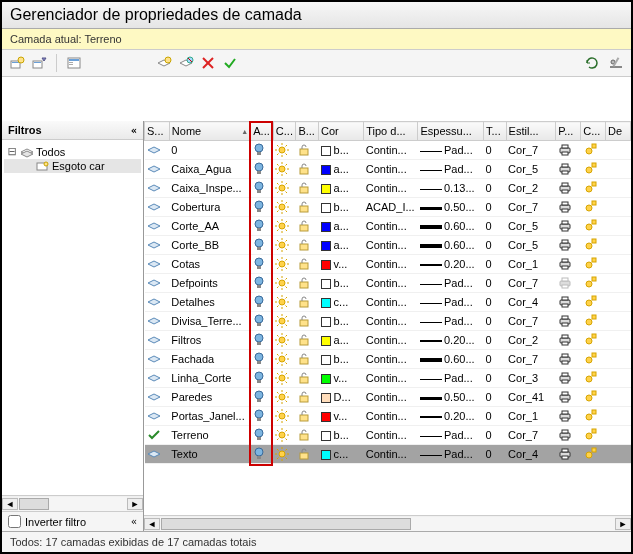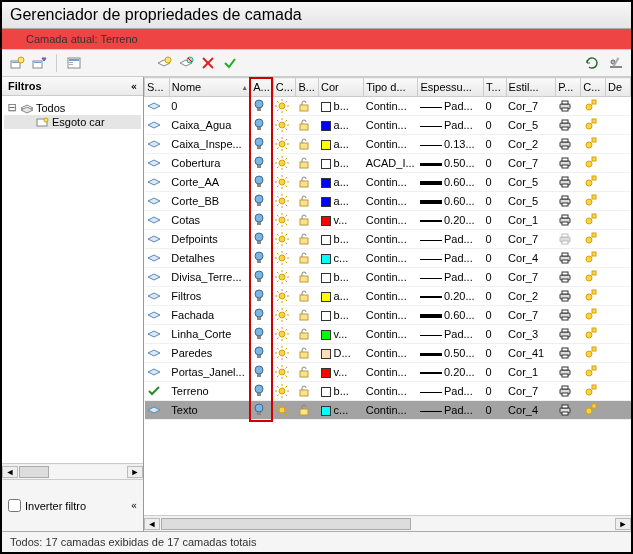--- a/index.html
+++ b/index.html
@@ -1,39 +1,39 @@
 <!DOCTYPE html>
 <html><head>
 <meta charset="utf-8">
 <style>
 * { box-sizing: border-box; margin: 0; padding: 0; font-family: "Segoe UI", Tahoma, sans-serif; font-size: 11px; }
 body { background: #fff; width: 633px; height: 554px; border: 2px solid #000; overflow: hidden; display: flex; flex-direction: column; }
 .titlebar { background: linear-gradient(#f7f7f7,#e5e5e5); padding: 4px 8px; border-bottom: 1px solid #aaa; font-size: 16px; }
-.subhead { display: flex; align-items: center; padding: 4px 24px; border-bottom: 1px solid #ccc; background: #ef4444; }
+.subhead { display: flex; align-items: center; padding: 4px 8px; border-bottom: 1px solid #ccc; background: #fef9c3; }
 .subhead .cur { flex: 1; color: #333; }
 .search { border: 1px solid #aaa; padding: 2px 18px 2px 4px; background: #fff; color: #888; position: relative; width: 115px; }
 .search svg { position: absolute; right: 2px; top: 2px; }
 .toolbar { display: flex; align-items: center; padding: 4px 6px; border-bottom: 1px solid #ccc; background: #f5f5f5; gap: 6px; }
 .tool-group { display: flex; gap: 4px; }
 .sep { width: 1px; height: 18px; background: #ccc; margin: 0 4px; }
 .tool { width: 18px; height: 18px; display: flex; align-items: center; justify-content: center; cursor: pointer; }
 .spacer { flex: 1; }
-.main { flex: 1; display: flex; overflow: hidden; }
+.main { flex: 1; display: flex; overflow: hidden; margin-top: 44px; }
 .left { width: 142px; border-right: 1px solid #999; display: flex; flex-direction: column; background: #fff; }
 .panel-h { background: linear-gradient(#fafafa,#eaeaea); border-bottom: 1px solid #ccc; padding: 3px 6px; display: flex; align-items: center; justify-content: space-between; font-weight: bold; }
 .chev { font-family: monospace; font-size: 10px; }
 .tree { flex: 1; padding: 4px 2px; overflow: auto; }
 .tree-row { display: flex; align-items: center; gap: 2px; padding: 1px 2px; white-space: nowrap; }
 .tree-row.sel { background: #e5e5e5; }
 .tree-row .ind { width: 12px; text-align: center; color: #666; }
 .hscroll { height: 16px; border-top: 1px solid #ccc; background: #f0f0f0; display: flex; align-items: center; }
 .hscroll .arr { width: 16px; text-align: center; border: 1px solid #bbb; background: #eee; font-size: 9px; }
 .hscroll .track { flex: 1; height: 14px; background: #f5f5f5; position: relative; }
 .hscroll .thumb { position: absolute; height: 12px; top: 1px; background: #ddd; border: 1px solid #aaa; }
-.invert { display: flex; align-items: center; gap: 4px; padding: 19px 6px; border-top: 1px solid #ccc; background: #f5f5f5; }
+.invert { display: flex; align-items: center; gap: 4px; padding: 3px 6px; border-top: 1px solid #ccc; background: #f5f5f5; }
 .invert input { margin: 0; }
 .right { flex: 1; display: flex; flex-direction: column; overflow: hidden; }
 table { border-collapse: collapse; width: 100%; table-layout: fixed; }
 th { background: linear-gradient(#fafafa,#e8e8e8); border: 1px solid #ccc; padding: 3px 2px; text-align: left; font-weight: normal; overflow: hidden; white-space: nowrap; text-overflow: ellipsis; position: relative; }
 th.sort::after { content: "▲"; font-size: 7px; position: absolute; right: 2px; top: 50%; transform: translateY(-50%); color: #666; }
 td { border-bottom: 1px solid #f0f0f0; padding: 2px 2px; overflow: hidden; white-space: nowrap; text-overflow: ellipsis; height: 18px; vertical-align: middle; }
 tr.sel td { background: #a3a3a3; }
 .grid-wrap { flex: 1; overflow: hidden; position: relative; }
 .redbox { position: absolute; border: 2px solid #c00; pointer-events: none; }
 .swatch { width: 10px; height: 10px; border: 1px solid #333; display: inline-block; vertical-align: middle; }

